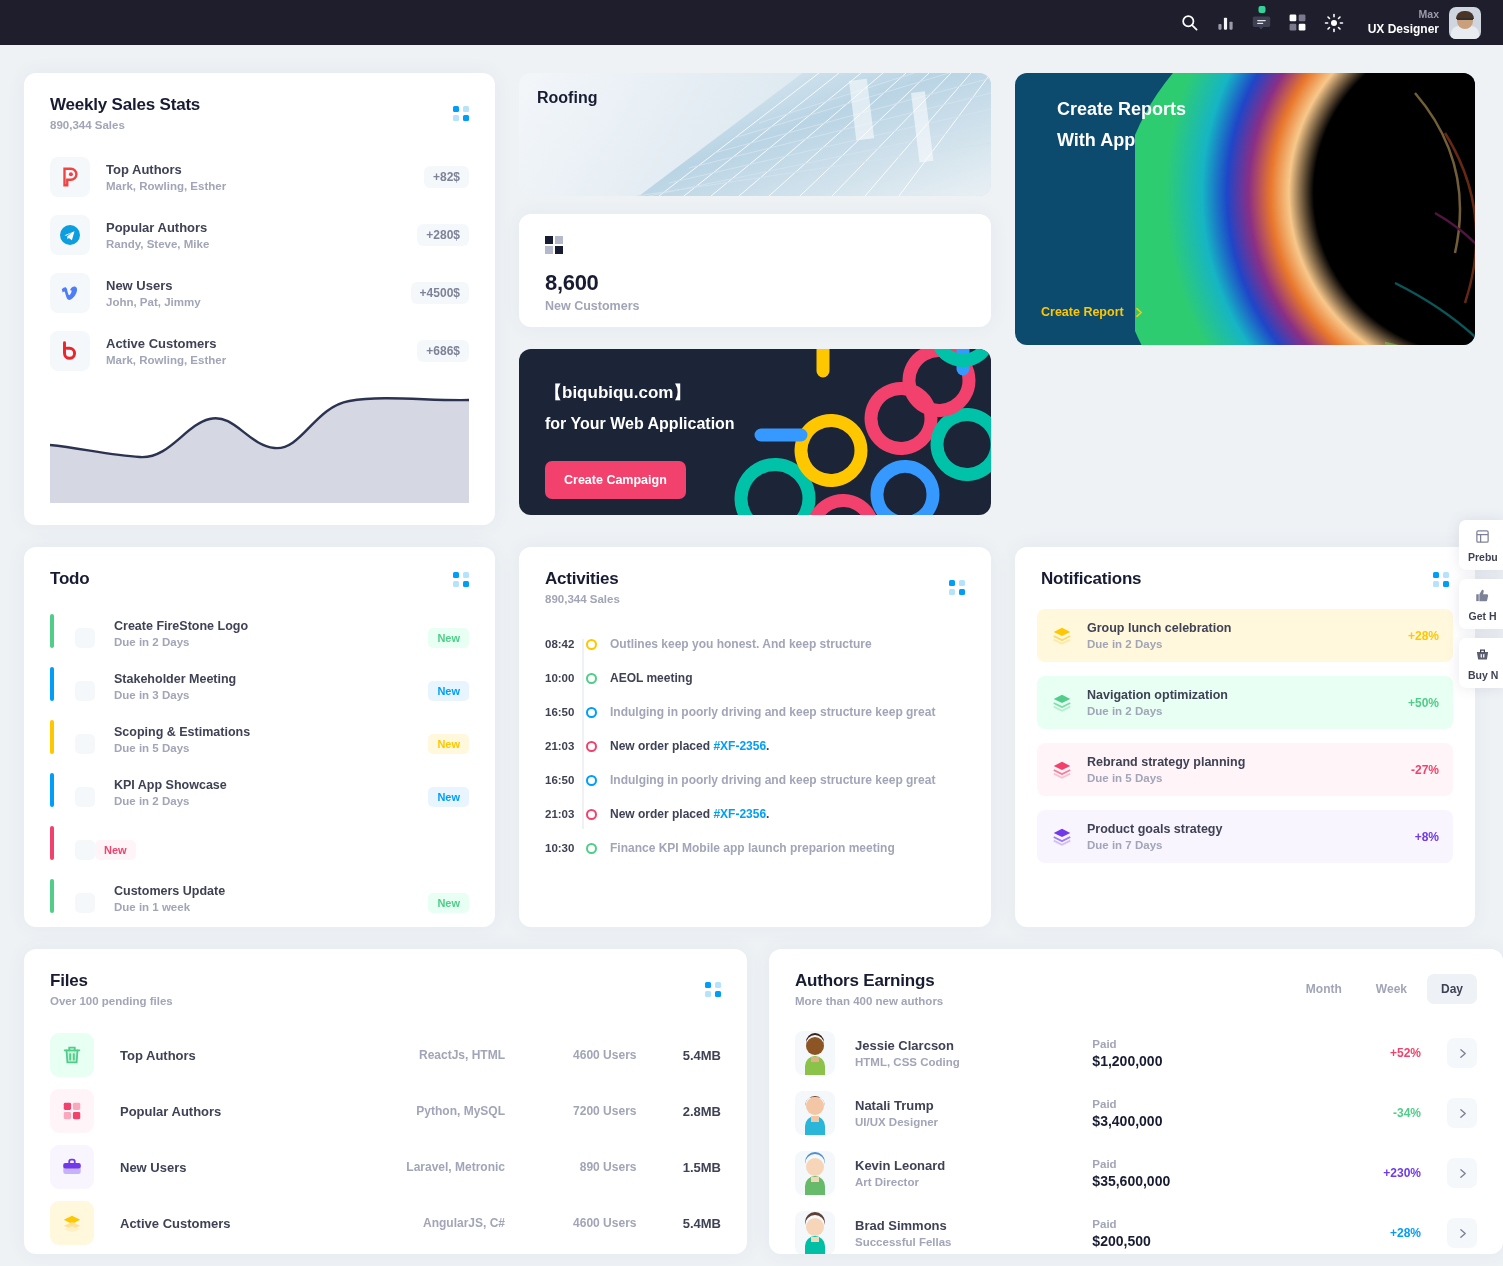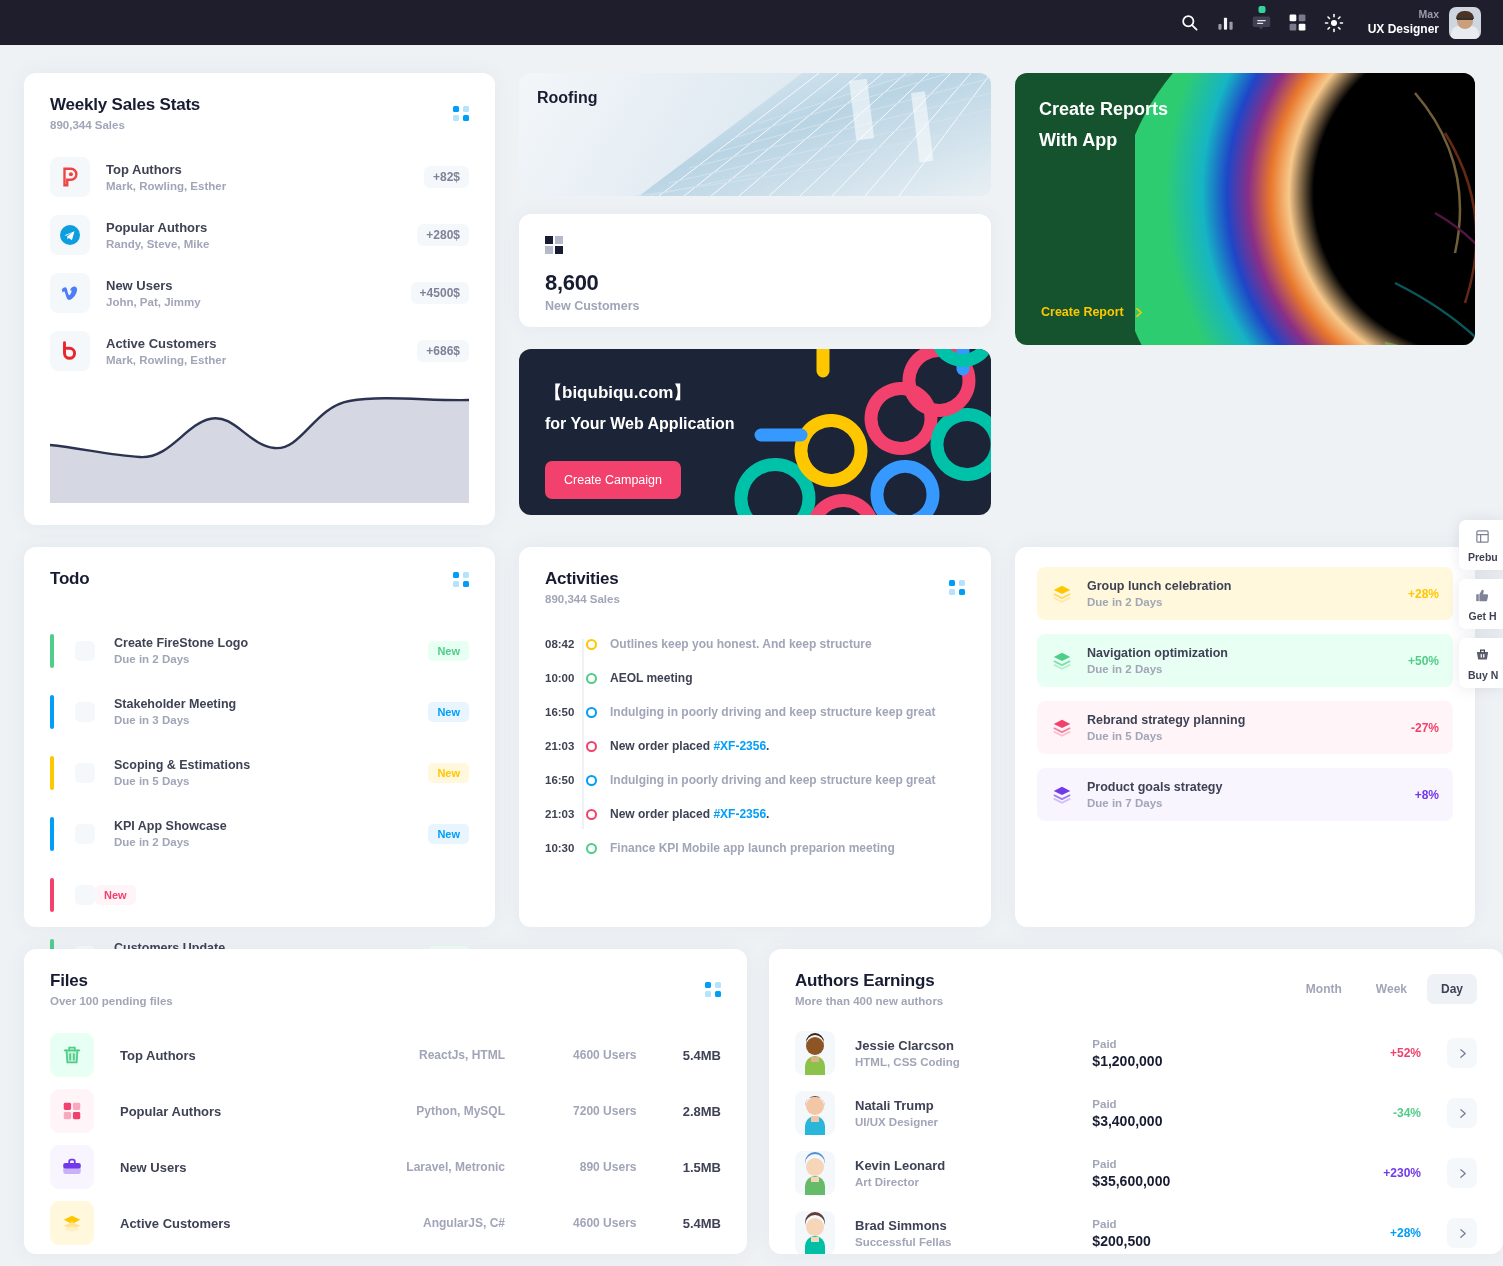--- a/index.html
+++ b/index.html
@@ -115,42 +115,42 @@
   
   .campaign {
     margin-top: 22px; height: 166px; border-radius: 12px;
     background: #1c2438; position: relative; overflow: hidden;
     padding: 32px 26px;
   }
   .camp-l1 { font-size: 17px; font-weight: 700; color: #fff; }
   .camp-l2 { font-size: 16px; font-weight: 700; color: #fff; margin-top: 11px; }
   .camp-btn {
     margin-top: 28px; display: inline-block; background: #f1416c; color: #fff;
-    font-size: 12.5px; font-weight: 400; border: none; border-radius: 7px;
+    font-size: 12.5px; font-weight: 700; border: none; border-radius: 7px;
     padding: 12px 19px; cursor: pointer;
   }
   .camp-art { position: absolute; right: -10px; top: -50px; width: 300px; height: 280px; }
 
   
   .reports {
-    height: 272px; border-radius: 12px; background: #14532d;
-    position: relative; overflow: hidden; padding: 26px 24px;
+    height: 272px; border-radius: 12px; background: #0c4a6e;
+    position: relative; overflow: hidden; padding: 26px 42px;
   }
   .rep-l1 { font-size: 18px; font-weight: 700; color: #fff; position: relative; z-index: 3; }
   .rep-l2 { font-size: 18px; font-weight: 700; color: #fff; margin-top: 10px; position: relative; z-index: 3; }
   .rep-link {
     position: absolute; left: 26px; bottom: 26px; z-index: 3; display: flex; align-items: center;
     font-size: 12.5px; font-weight: 700; color: #ffc700; gap: 8px; cursor: pointer;
   }
   .rep-art { position: absolute; right: -80px; top: -40px; width: 420px; height: 420px; }
 
   
   .todo { height: 380px; }
   .todo-list { padding: 20px 26px 0 26px; }
-  .todo-row { display: flex; align-items: center; height: 39px; margin-bottom: 14px; margin-top: 22px; }
+  .todo-row { display: flex; align-items: flex-end; height: 39px; margin-bottom: 14px; }
   .todo-bar { width: 4px; height: 34px; border-radius: 3px; flex: none; }
   .todo-check {
     width: 20px; height: 20px; border-radius: 5px; background: #f5f8fa;
     margin-left: 21px; flex: none; cursor: pointer;
   }
   .todo-body { margin-left: 19px; flex: 1; }
   .todo-name { font-size: 12.5px; font-weight: 700; color: #3f4254; }
   .todo-due { font-size: 11.5px; color: #a1a5b7; font-weight: 600; margin-top: 3px; }
   .todo-badge { font-size: 11px; font-weight: 700; border-radius: 5px; padding: 4px 9px; }
 
@@ -592,20 +592,29 @@
         </div>
         <div class="act-row">
           <div class="act-time">10:30</div>
           <div class="act-dot" style="border-color:#50cd89"></div>
           <div class="act-txt" style="color:#a1a5b7">Finance KPI Mobile app launch preparion meeting</div>
         </div>
       </div>
     </div>
 
     <div class="card col-c notifications">
+      <div class="card-head">
+        <div class="card-title">Notifications</div>
+        <div class="grid-icon">
+            <i class="a"></i>
+            <i class="b"></i>
+            <i class="c"></i>
+            <i class="d"></i>
+          </div>
+      </div>
       <div class="notif-list">
         <div class="notif-row" style="background:#fff8dd">
           <svg width="22" height="22" viewBox="0 0 24 24">
               <path d="M12 3l9 4.5-9 4.5-9-4.5L12 3z" fill="#ffc700"></path>
               <path d="M3 12l9 4.5 9-4.5" fill="none" stroke="#ffd966" stroke-width="2"></path>
               <path d="M3 16l9 4.5 9-4.5" fill="none" stroke="#ffe9a8" stroke-width="2"></path>
             </svg>
           <div class="notif-body">
               <div class="notif-name">Group lunch celebration</div>
               <div class="notif-due">Due in 2 Days</div>

